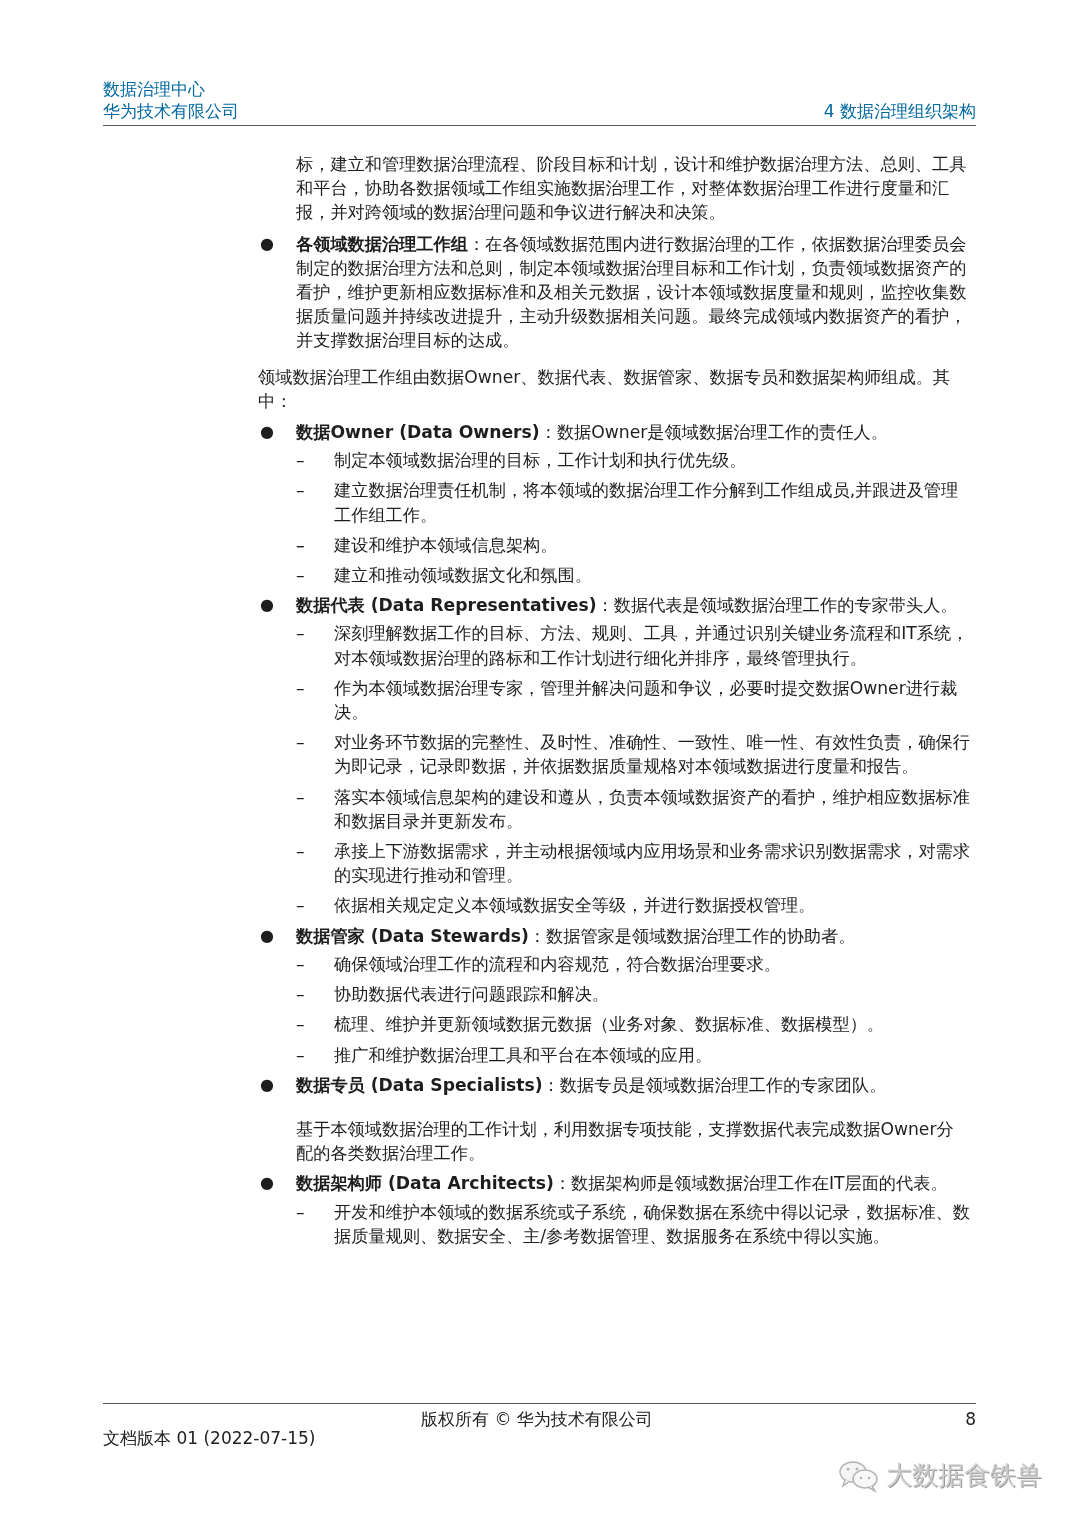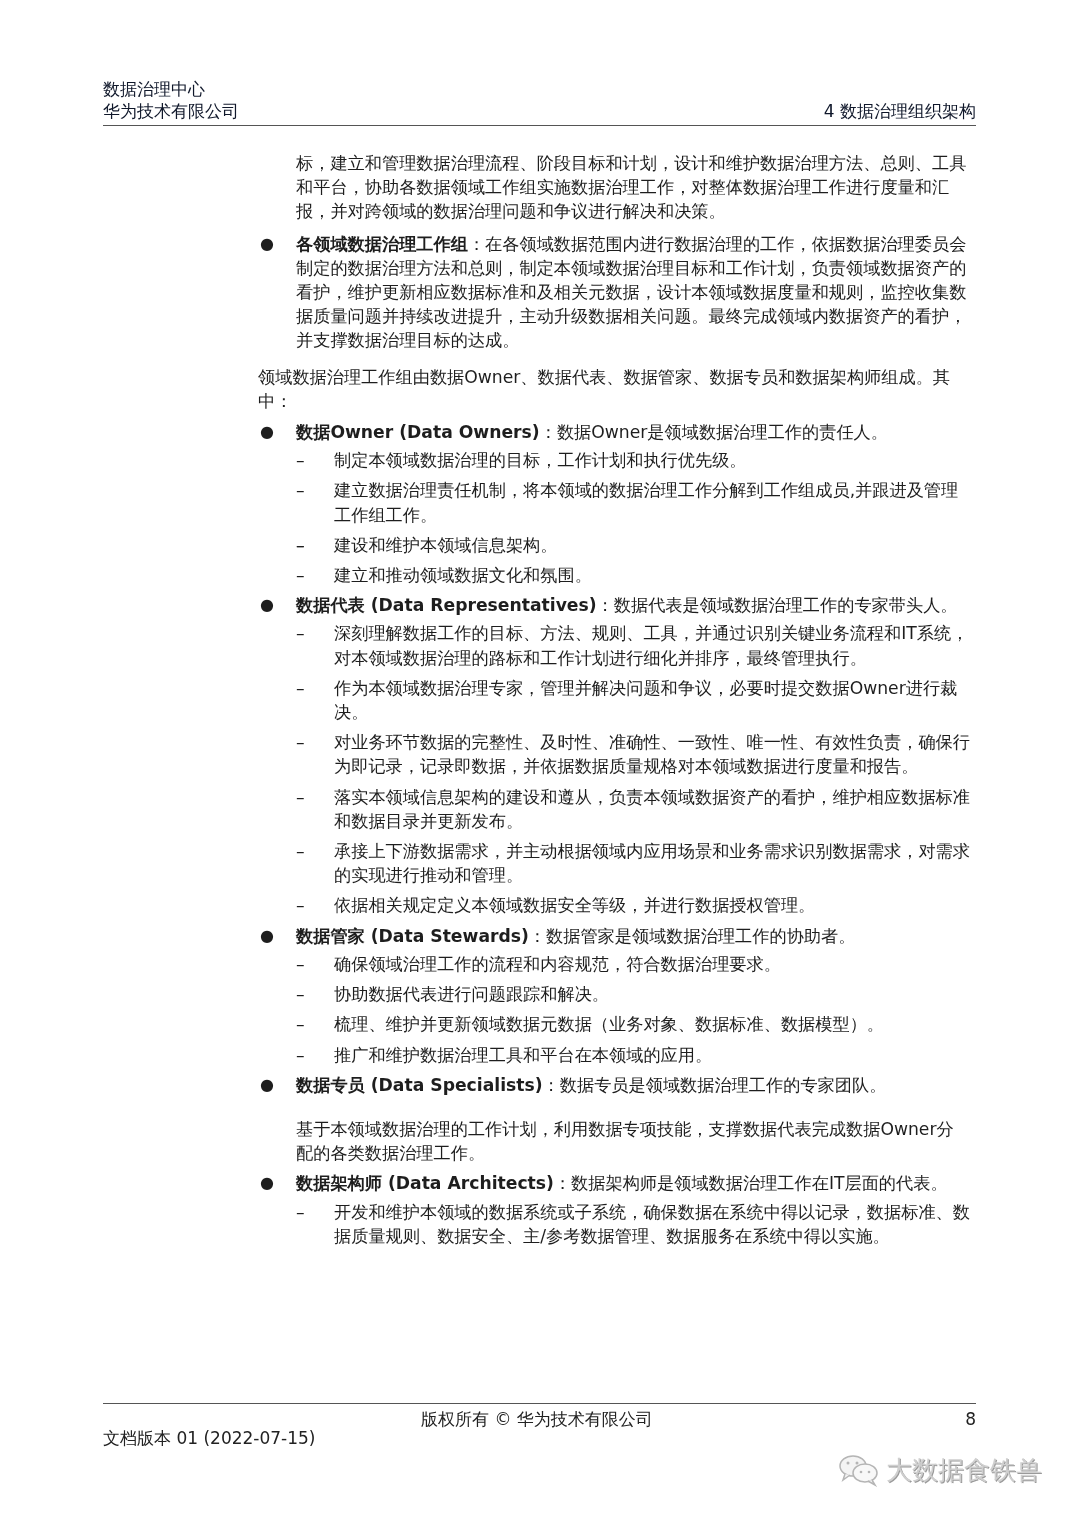--- a/index.html
+++ b/index.html
@@ -5,29 +5,29 @@
     html, body { margin: 0; padding: 0; background: #ffffff; }
     body {
       width: 1080px; height: 1527px; position: relative; overflow: hidden;
       font-family: "DejaVu Sans", "Liberation Sans", sans-serif;
       color: #1a1a1a;
     }
     .page-header {
       position: absolute; left: 103px; top: 78px; width: 873px;
       border-bottom: 1.5px solid #555;
       padding-bottom: 3px;
-      font-size: 17px; line-height: 22px; color: #0f172a;
+      font-size: 17px; line-height: 22px; color: #0369a1;
     }
     .page-header .line { display: flex; justify-content: space-between; }
     .content {
       position: absolute; left: 258px; top: 152px; width: 712px;
       font-size: 17.2px; line-height: 24.2px; color: #1e1e1e;
     }
     .para { margin: 12px 0 7px 0; }
-    .cont-para { margin: 0 0 7px 38px; font-family: Liberation Serif, serif; }
+    .cont-para { margin: 0 0 7px 38px; }
     .bullet {
       position: relative; padding-left: 38px; margin: 0 0 6px 0;
     }
     .bullet .dot {
       position: absolute; left: 2px; top: 0; font-size: 16px;
     }
     .bullet b { font-weight: bold; }
     .sub-list { margin: 4px 0 0 0; padding: 0; }
     .sub {
       position: relative; padding-left: 38px; margin: 0 0 6px 0;
@@ -40,21 +40,21 @@
       position: absolute; left: 103px; top: 1403px; width: 873px;
       border-top: 1.5px solid #555;
       padding-top: 4px;
       font-size: 17px; line-height: 22px; color: #222;
     }
     .page-footer .left { position: absolute; left: 0; top: 4px; margin-top: 19px; }
     .page-footer .center { position: absolute; left: 318px; top: 4px; }
     .page-footer .right { position: absolute; right: 0; top: 4px; }
     .watermark {
       position: absolute; left: 838px; top: 1453px; height: 40px;
-      display: flex; align-items: flex-start; gap: 6px;
+      display: flex; align-items: flex-end; gap: 6px;
       color: #cfcfcf; font-size: 26px;
       text-shadow: 1px 1px 0 #9a9a9a;
     }
     .watermark svg { display: block; }
   </style>
 </head>
 <body>
 
 <div class="page-header">
   <div class="line">

